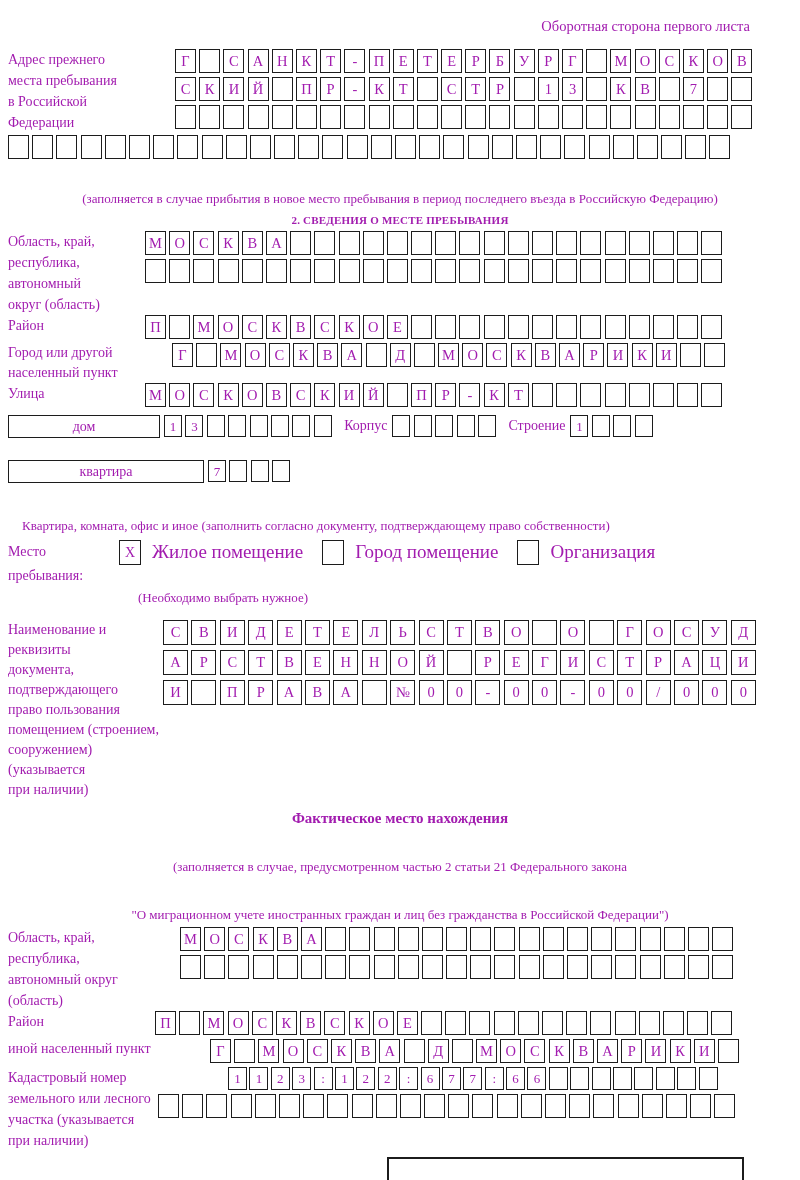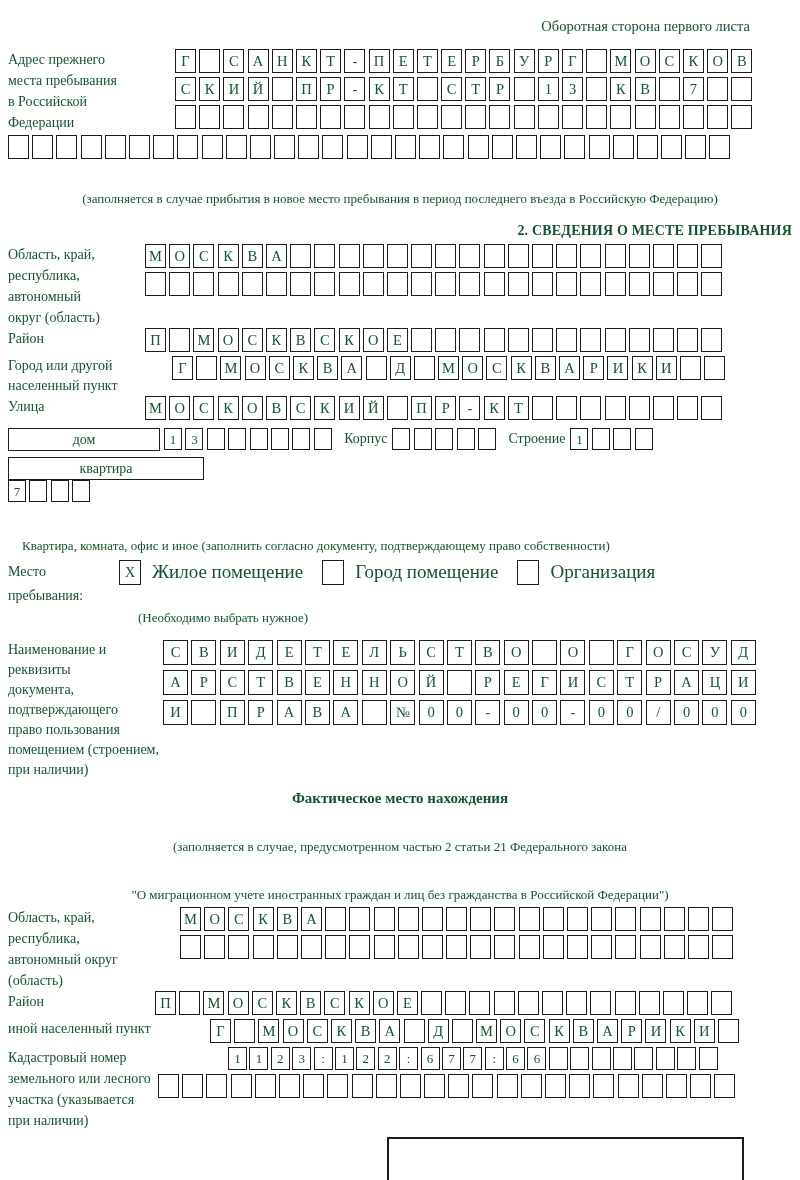--- a/index.html
+++ b/index.html
@@ -1,22 +1,22 @@
 <!DOCTYPE html>
 <html><head>
 <meta charset="utf-8">
 <style>
   html,body{margin:0;padding:0;background:#fff;}
   .page{
     width:800px;height:1180px;box-sizing:border-box;
     padding:10px 8px 0 8px;background:#fff;overflow:hidden;
-    font-family:"Liberation Serif","DejaVu Serif",serif;color:#14532d;
+    font-family:"Liberation Serif","DejaVu Serif",serif;color:#a21caf;
   }
   .corner{text-align:right;padding-right:42px;font-size:14.5px;margin-top:8px;}
-  .h2{font-weight:bold;text-align:right;font-size:14px;margin:16px 0 5px 0;letter-spacing:.2px;}
+  .h2{font-weight:bold;text-align:center;font-size:11px;margin:7px 0 5px 0;letter-spacing:.2px;}
   .h2b{font-weight:bold;text-align:center;font-size:15px;margin:10px 0 4px 0;}
   .caption{font-size:13px;line-height:16px;margin-top:32px;}
   .center{text-align:center;}
   .frow{display:flex;align-items:flex-start;}
   .lbl{font-size:14px;line-height:21px;flex:0 0 auto;}
   .lbl.tightlh{line-height:20px;}
   .w167{width:167px;} .w137{width:137px;} .w164{width:164px;} .w155{width:155px;}
   .w172{width:172px;} .w147{width:147px;} .w202{width:202px;} .w150{width:150px;}
   .rows{display:flex;flex-direction:column;}
   .cells{display:flex;flex:0 0 auto;margin-bottom:4px;}
@@ -29,21 +29,21 @@
   .cells.tight .cell{width:16px;height:20px;margin-right:3.4px;font-size:13px;}
   .cells.tightc .cell{width:17px;height:21px;margin-right:2.4px;font-size:13px;}
   .indent70{margin-left:70px;}
   .fullrow{margin-top:2px;}
   .labelbox{
     box-sizing:border-box;border:1.5px solid #1c1c1c;height:23px;margin-right:4px;
     display:flex;align-items:center;justify-content:center;font-size:14px;flex:0 0 auto;
   }
   .w152{width:152px;} .w196{width:196px;}
   .inlinelbl{font-size:14px;line-height:22px;margin:0 5px 0 9px;flex:0 0 auto;text-align:right;}
-  .mt6{margin-top:6px;} .mt4{margin-top:4px;} .mt3{margin-top:3px;flex-direction:column;} .mt8{margin-top:14px;}
+  .mt6{margin-top:6px;} .mt4{margin-top:4px;} .mt3{margin-top:19px;} .mt8{margin-top:14px;}
   .capind{padding-left:14px;margin-bottom:3px;}
   .staylbl{font-size:14px;line-height:24px;width:108px;flex:0 0 auto;}
   .chk{
     flex:0 0 auto;width:20px;height:23px;border:1.5px solid #1c1c1c;margin:0 11px 0 3px;
     display:flex;align-items:center;justify-content:center;font-size:14px;
   }
   .opt{font-size:19px;line-height:24px;margin-right:16px;flex:0 0 auto;}
   .staynote{width:430px;text-align:center;margin-top:2px;}
   .stampbox{
     box-sizing:border-box;width:357px;height:172px;border:2px solid #1c1c1c;
@@ -387,20 +387,21 @@
     <div class="opt">Организация</div>
   </div>
   <div class="caption staynote">(Необходимо выбрать нужное)</div>
 
   <div class="frow mt8">
     <div class="lbl w155 tightlh">
       <div>Наименование и реквизиты</div>
       <div>документа, подтверждающего</div>
       <div>право пользования</div>
       <div>помещением (строением,</div>
+      <div>сооружением) (указывается</div>
       <div>при наличии)</div>
     </div>
     <div class="rows docrows">
       <div class="cells wide">
           <span class="cell">С</span>
           <span class="cell">В</span>
           <span class="cell">И</span>
           <span class="cell">Д</span>
           <span class="cell">Е</span>
           <span class="cell">Т</span>

